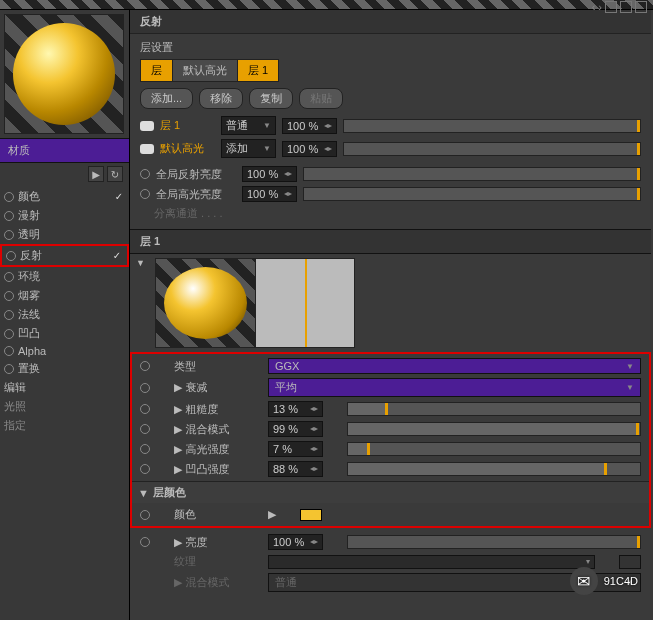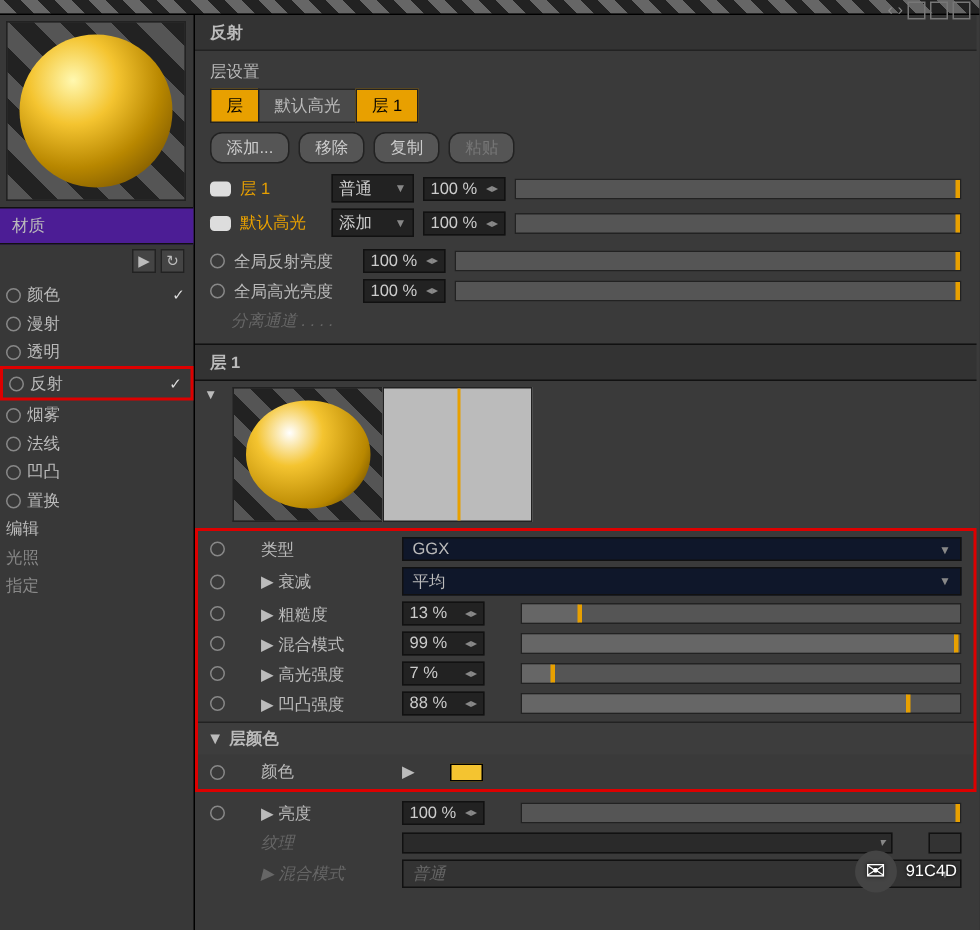--- a/index.html
+++ b/index.html
@@ -54,27 +54,27 @@
 .thumb { width:100px; height:90px; background:repeating-linear-gradient(45deg,#555 0,#555 10px,#222 10px,#222 20px); position:relative; border:1px solid #222; border-right:none; }
 .thumb:last-child { border-right:1px solid #222; }
 .thumb.gold::after { content:""; position:absolute; inset:8px; border-radius:50%; background:radial-gradient(circle at 35% 30%,#fff,#f4c430 30%,#b88700 70%,#3a2700); }
 .thumb.spec { background:#bbb; }
 .thumb.spec::after { content:""; position:absolute; left:50%; top:0; bottom:0; width:2px; background:#e8a000; }
 
 .redwrap { border:2px solid #d00; margin:0 0 4px 0; }
 .ptbody { padding:2px 8px; }
 .prow { display:flex; align-items:center; gap:24px; padding:2px 0; }
 .plbl { width:70px; display:flex; align-items:center; gap:3px; }
-.wide-dd { flex:1; background:#0f172a; border:1px solid #111; padding:1px 6px; display:flex; justify-content:space-between; align-items:center; }
+.wide-dd { flex:1; background:#4c1d95; border:1px solid #111; padding:1px 6px; display:flex; justify-content:space-between; align-items:center; }
 
 .subhead { background:#3d3d3d; padding:3px 6px; display:flex; align-items:center; gap:4px; border-top:1px solid #222; font-weight:bold;}
 .swatch { width:22px; height:12px; background:#f4c430; border:1px solid #000; }
 
 .bottom-pad { padding:0 10px; }
-.ghost { color:#666;font-style:italic; }
+.ghost { color:#666; }
 
 .topright { position:absolute; top:1px; right:6px; display:flex; gap:3px; color:#888; font-size:11px; align-items:center;}
 .topright .ico { width:12px; height:12px; border:1px solid #777; }
 .watermark { position:absolute; right:15px; bottom:25px; color:#fff; font-size:16px; display:flex; align-items:center; gap:6px; text-shadow:0 0 3px #000; }
 .wx { width:28px; height:28px; border-radius:50%; background:#444; display:flex; align-items:center; justify-content:center; font-size:16px; }
 </style>
 </head>
 <body>
 
 <div class="top-stripe"></div>
@@ -113,31 +113,41 @@
         </div>
         <div class="rbox">
           <div class="attrrow">
             <span class="radio"></span>
             <span>反射</span>
             <span class="chk on"></span>
           </div>
         </div>
         <div class="attrrow">
           <span class="radio"></span>
+          <span>环境</span>
+          <span class="chk "></span>
+        </div>
+        <div class="attrrow">
+          <span class="radio"></span>
           <span>烟雾</span>
           <span class="chk "></span>
         </div>
         <div class="attrrow">
           <span class="radio"></span>
           <span>法线</span>
           <span class="chk "></span>
         </div>
         <div class="attrrow">
           <span class="radio"></span>
           <span>凹凸</span>
+          <span class="chk "></span>
+        </div>
+        <div class="attrrow">
+          <span class="radio"></span>
+          <span>Alpha</span>
           <span class="chk "></span>
         </div>
         <div class="attrrow">
           <span class="radio"></span>
           <span>置换</span>
           <span class="chk "></span>
         </div>
         <div class="attrrow">
           <span>编辑</span>
         </div>

